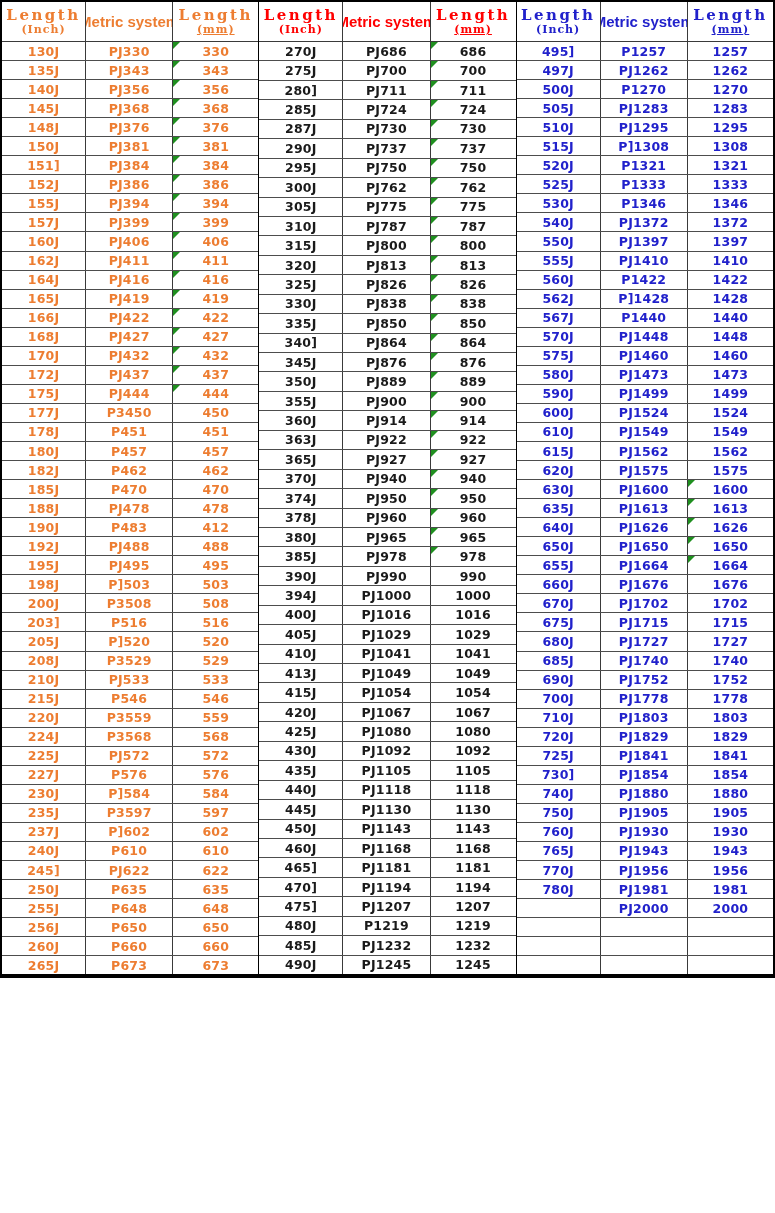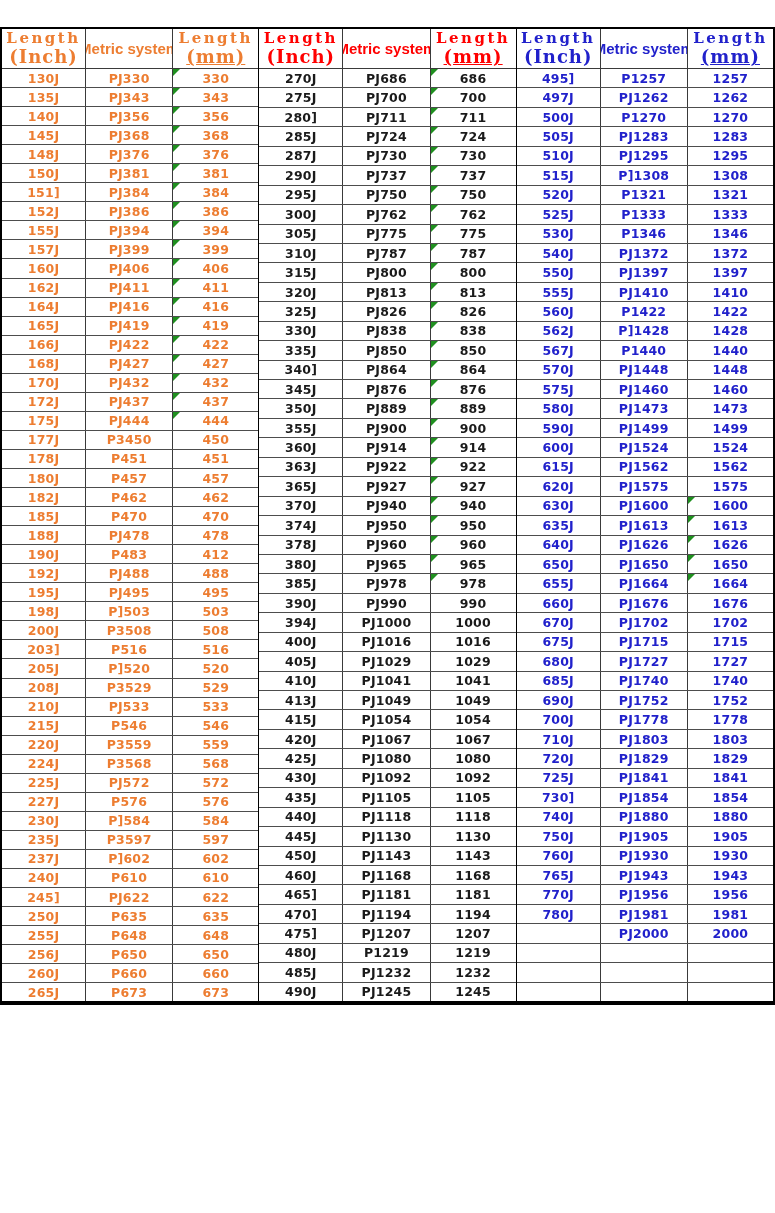--- a/index.html
+++ b/index.html
@@ -1,21 +1,20 @@
 <!DOCTYPE html>
 <html><head>
 <meta charset="utf-8">
 <style>
   html,body{margin:0;padding:0;background:#fff;}
   .table-wrap{
     width:775px;height:978px;box-sizing:border-box;
     display:flex;background:#fff;
     border:2px solid #000;border-bottom-width:4px;
     font-family:"DejaVu Sans", sans-serif;
-    margin-top:27px;
   }
   .group{
     flex:1 1 0;min-width:0;display:flex;flex-direction:column;
     border-right:1px solid #000;
   }
   .group:last-child{border-right:none;}
   
   .hrow{
     height:39px;flex:0 0 39px;display:flex;
     border-bottom:1px solid #3a3a3a;
@@ -23,21 +22,21 @@
   .hcell{
     min-width:0;display:flex;flex-direction:column;align-items:center;justify-content:center;
     overflow:hidden;border-right:1px solid #3a3a3a;
     color:var(--hdr);
     font-family:"DejaVu Serif", serif;font-weight:bold;
   }
   .hcell.c-inch{flex:0 0 32.4%;}
   .hcell.c-metric{flex:0 0 33.6%;}
   .hcell.c-mm{flex:1 1 auto;border-right:none;}
   .hline1{font-size:15px;letter-spacing:2.5px;line-height:1.15;white-space:nowrap;}
-  .hline2{font-size:18px;letter-spacing:1px;line-height:1.1;white-space:nowrap;}
+  .hline2{font-size:11px;letter-spacing:1px;line-height:1.1;white-space:nowrap;}
   .hline2.u{text-decoration:underline;text-align:right;}
   .hcell.c-metric .hmetric{
     font-family:"Liberation Sans", sans-serif;font-weight:bold;
     font-size:15px;white-space:nowrap;letter-spacing:0;
   }
   
   .rows{flex:1 1 auto;display:flex;flex-direction:column;min-height:0;justify-content:space-between;}
   .row{flex:1 1 0;min-height:0;display:flex;border-bottom:1px solid #4d4d4d;}
   .row:last-child{border-bottom:none;}
   .cell{
@@ -1437,20 +1436,31 @@
           </div>
           <div class="cell c1">
             <span>PJ1524</span>
           </div>
           <div class="cell c2">
             <span>1524</span>
           </div>
         </div>
         <div class="row">
           <div class="cell c0">
+            <span>610J</span>
+          </div>
+          <div class="cell c1">
+            <span>PJ1549</span>
+          </div>
+          <div class="cell c2">
+            <span>1549</span>
+          </div>
+        </div>
+        <div class="row">
+          <div class="cell c0">
             <span>615J</span>
           </div>
           <div class="cell c1">
             <span>PJ1562</span>
           </div>
           <div class="cell c2">
             <span>1562</span>
           </div>
         </div>
         <div class="row">

